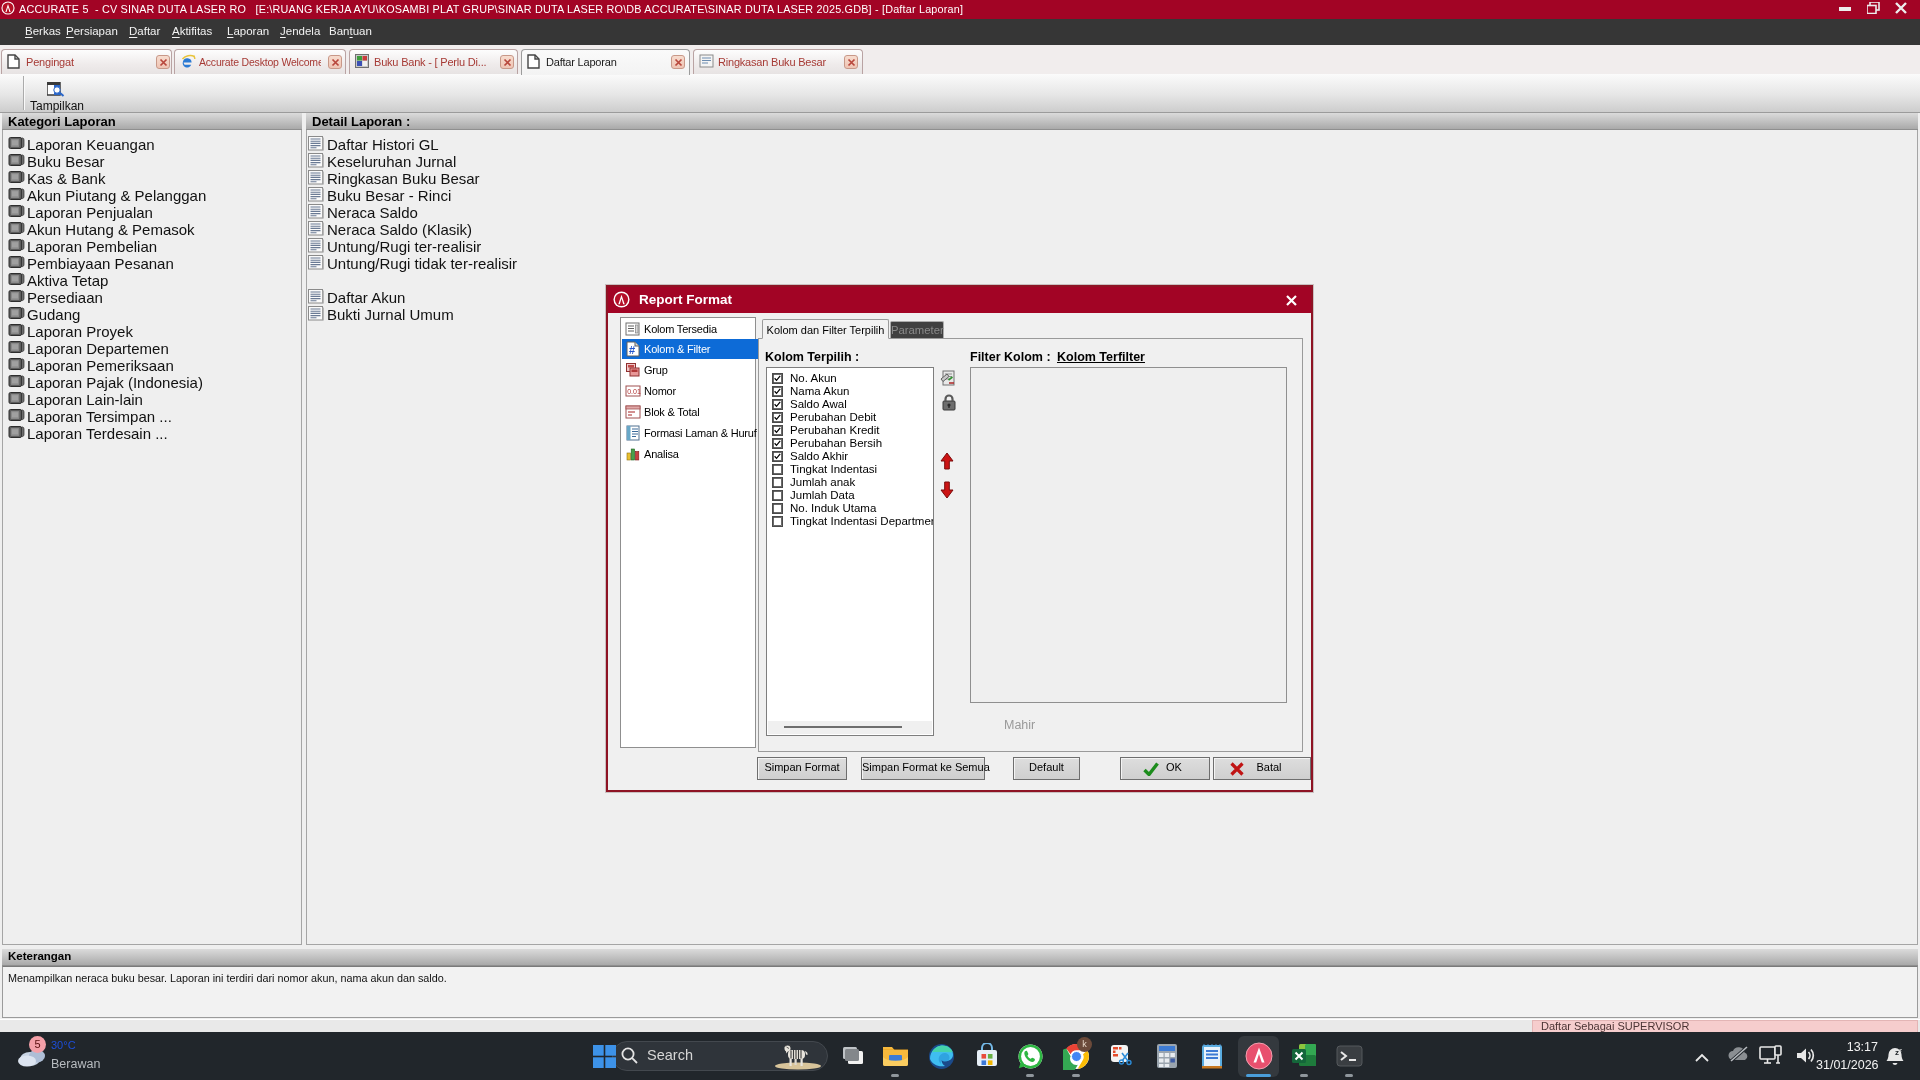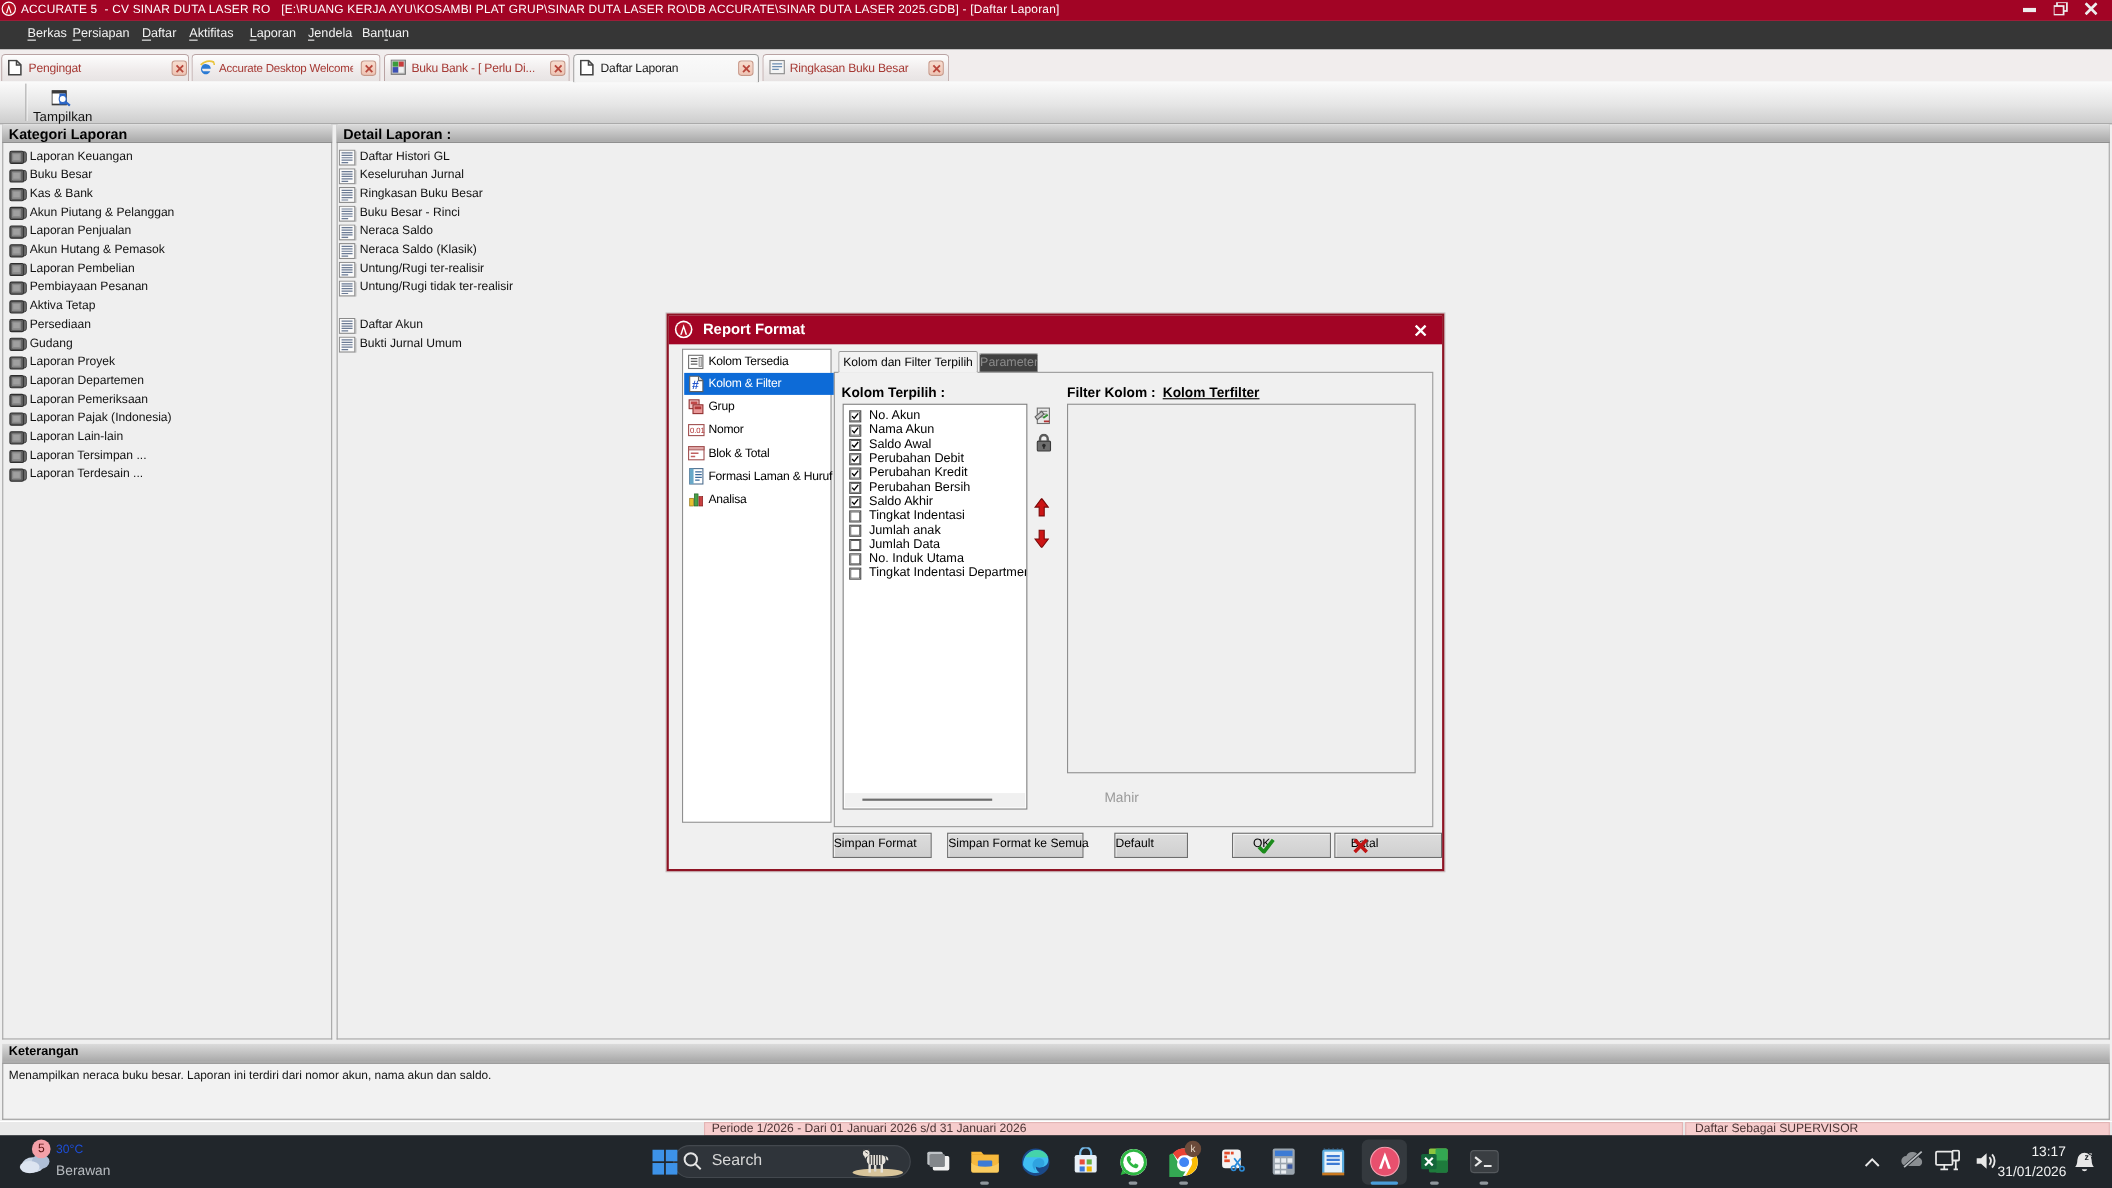--- a/index.html
+++ b/index.html
@@ -31,21 +31,21 @@
 #toolbar { left:0; top:74px; width:1920px; height:39px; background:linear-gradient(#FBFBFB,#E6E6E6 55%,#CDCDCD); border-bottom:1px solid #9B9B9B; }
 #tbsep { left:23px; top:76px; width:2px; height:34px; border-left:1px solid #ABABAB; border-right:1px solid #FAFAFA; }
 #tampbtn { left:30px; top:75px; width:52px; height:37px; font-size:12px; color:#111; text-align:center; }
 
 
 .phead { background:linear-gradient(#DBDBDB,#C2C2C2 50%,#A9A9A9); border-bottom:1px solid #8F8F8F; color:#000; font-weight:bold; font-size:13px; }
 #leftpanel { left:2px; top:113px; width:300px; height:832px; background:#EFEFEF; border:1px solid #A5A5A5; border-top:none; }
 #lefthead { left:2px; top:113px; width:300px; height:17px; padding:1px 0 0 6px; }
 #rightpanel { left:306px; top:113px; width:1612px; height:832px; background:#EFEFEF; border:1px solid #A5A5A5; border-top:none; }
 #righthead { left:306px; top:113px; width:1612px; height:17px; padding:1px 0 0 6px; }
-.litem { position:absolute; font-size:11px; color:#111; white-space:nowrap; }
+.litem { position:absolute; font-size:15px; color:#111; white-space:nowrap; }
 
 
 #kethead { left:2px; top:949px; width:1916px; height:17px; padding:1px 0 0 6px; background:linear-gradient(#DBDBDB,#C2C2C2 50%,#A9A9A9); border-bottom:1px solid #8F8F8F; font-weight:bold; font-size:11.5px; }
 #ketbox { left:2px; top:966px; width:1916px; height:52px; background:#F2F2F2; border:1px solid #9B9B9B; border-top-color:#7A7A7A; }
 #kettext { left:8px; top:972px; font-size:10.8px; color:#111; }
 
 
 #statusbar { left:0; top:1019px; width:1920px; height:13px; background:#E9E9E9; border-top:1px solid #fff; }
 #statuspink1 { left:640px; top:0px; width:890px; height:13px; background:#F6CDCD; border:1px solid #E3B5B5; font-size:11px; color:#4B3434; padding-left:6px; line-height:11px; }
 #statuspink2 { left:1532px; top:0px; width:386px; height:13px; background:#F6CDCD; border:1px solid #E3B5B5; font-size:11px; color:#4B3434; padding-left:8px; line-height:11px; }
@@ -64,21 +64,21 @@
 .navitem { position:absolute; left:1px; width:147px; height:20px; font-size:11px; color:#000; }
 .navitem.sel { background:#0D6BD7; color:#fff; }
 .navlabel { position:absolute; left:22px; top:4px; white-space:nowrap; letter-spacing:-0.2px; }
 .navicon { position:absolute; left:3px; top:2px; }
 #dlgtabpanel { left:152px; top:53px; width:545px; height:414px; border:1px solid #9A9A9A; background:#F0F0F0; }
 #listbox { left:766px; top:367px; width:168px; height:369px; background:#fff; border:1px solid #7E7E7E; }
 .cbrow { position:absolute; left:4px; font-size:11.5px; white-space:nowrap; }
 .cbx { position:absolute; left:1px; top:0px; width:11px; height:11px; background:#fff; border:1px solid #4A4A4A; }
 .cblabel { position:absolute; left:19px; top:-1px; }
 #hscroll { position:absolute; left:1px; bottom:1px; width:164px; height:13px; background:#F0F0F0; }
-.dlgbtn { position:absolute; top:757px; height:23px; background:linear-gradient(#DDDDDD,#CFCFCF); border:1px solid #6E6E6E; box-shadow:inset 1px 1px 0 #F4F4F4; font-size:11px; color:#000; text-align:left; white-space:nowrap; }
+.dlgbtn { position:absolute; top:757px; height:23px; background:linear-gradient(#DDDDDD,#CFCFCF); border:1px solid #6E6E6E; box-shadow:inset 1px 1px 0 #F4F4F4; font-size:11px; color:#000; text-align:center; white-space:nowrap; }
 </style>
 </head>
 <body>
 
 <div class="abs" id="titlebar"></div>
 <svg class="abs" style="left:1px;top:1px" width="14" height="14" viewBox="0 0 16 16">
     <circle cx="8" cy="8" r="7.5" fill="#fff"></circle>
     <circle cx="8" cy="8" r="6.3" fill="#B50F24"></circle>
     <path d="M5 12.5 L8 3.5 L11 12.5 L9.6 12.5 L8 7 L6.4 12.5 Z" fill="#fff"></path>
   </svg>
@@ -187,21 +187,20 @@
 <div class="abs" id="rightpanel"></div>
 <div class="abs phead" id="righthead">Detail Laporan :</div>
 <div id="leftitems"></div>
 <div id="rightitems"></div>
 
 <div class="abs" id="kethead">Keterangan</div>
 <div class="abs" id="ketbox"></div>
 <div class="abs" id="kettext">Menampilkan neraca buku besar. Laporan ini terdiri dari nomor akun, nama akun dan saldo.</div>
 
 <div class="abs" id="statusbar">
-  <div class="abs" id="statuspink1">Periode 1/2026 - Dari 01 Januari 2026 s/d 31 Januari 2026</div>
   <div class="abs" id="statuspink2">Daftar Sebagai SUPERVISOR</div>
 </div>
 
 <div class="abs" id="taskbar"></div>
 <div class="abs" id="searchpill"></div>
 
 <div class="abs" id="dialog">
   <div class="abs" id="dlgtitle"></div>
   <svg class="abs" style="left:5px;top:4px" width="17" height="17" viewBox="0 0 18 18">
       <circle cx="9" cy="9" r="8.5" fill="#fff"></circle>

